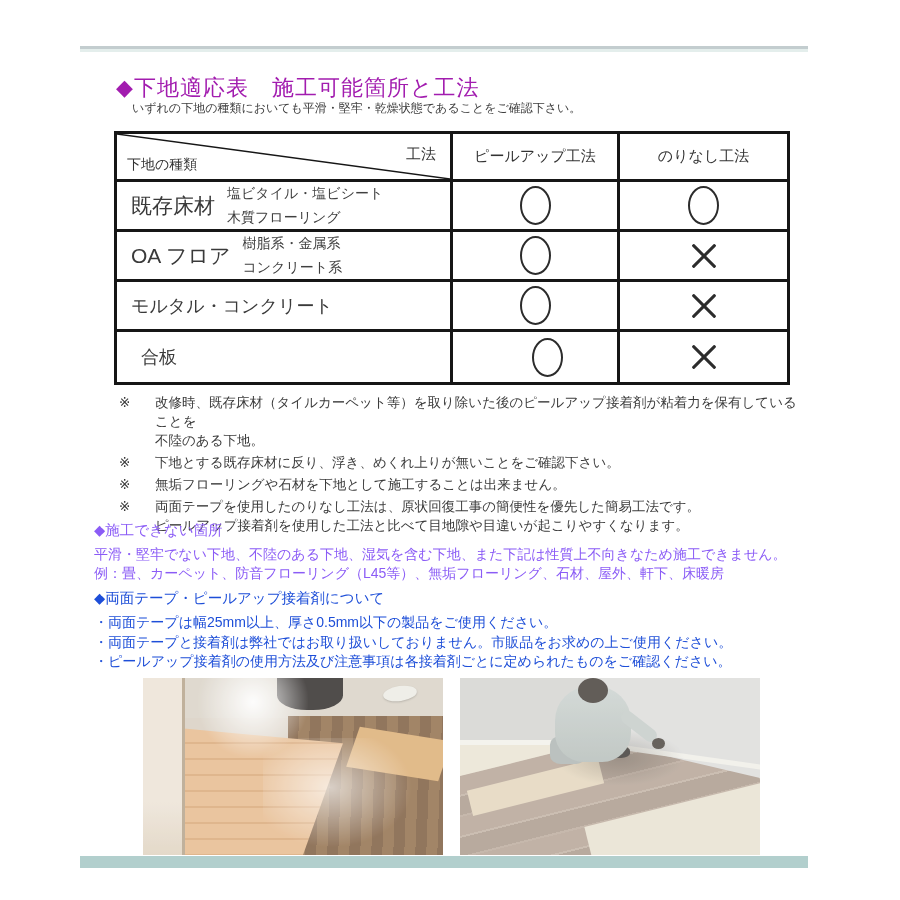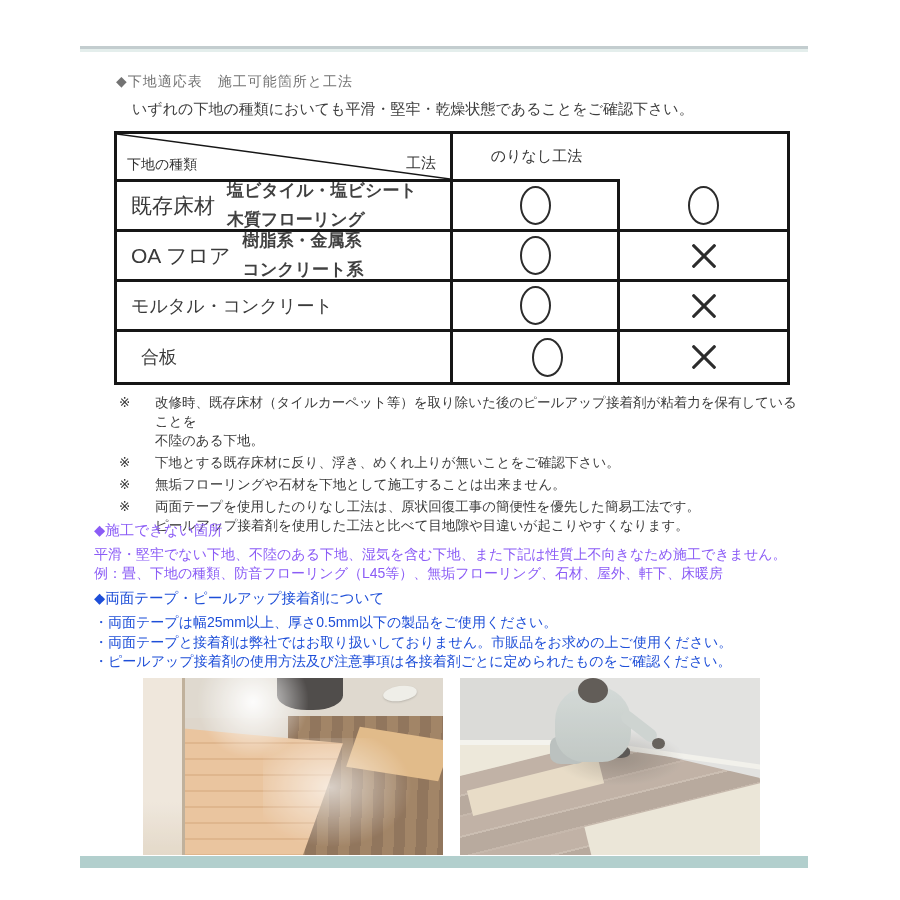--- a/index.html
+++ b/index.html
@@ -5,39 +5,39 @@
   * { margin:0; padding:0; box-sizing:border-box; }
   body { background:#fff; font-family:"Liberation Sans","DejaVu Sans",sans-serif; }
   .page { position:relative; width:900px; height:900px; background:#ffffff; color:#3b3b3b; overflow:hidden; }
 
   
   .bar-top { position:absolute; left:80px; top:46px; width:728px; height:6px;
              background:linear-gradient(#c3cdcf 0 55%, #e4eeec 55% 100%); }
   .bar-bottom { position:absolute; left:80px; top:856px; width:728px; height:12px; background:#b2cfcd; }
 
   
-  .title { position:absolute; left:116px; top:73px; font-size:14px; letter-spacing:1px; color:#737373; }
-  .subtitle { position:absolute; left:132px; top:100px; font-size:15px; color:#3d3d3d; }
+  .title { position:absolute; left:116px; top:73px; font-size:22px; letter-spacing:1px; color:#a21caf; }
+  .subtitle { position:absolute; left:132px; top:100px; font-size:12px; color:#3d3d3d; }
 
   
   .spec-table { position:absolute; left:114px; top:131px; width:676px; border:3px solid #161616; background:#fff; }
   .trow { display:grid; grid-template-columns:336px 167px 167px; }
   .tcell { border-right:3px solid #161616; border-bottom:3px solid #161616; background:#fff; }
   .trow .tcell:last-child { border-right:none;text-align:center; }
   .trow:last-child .tcell { border-bottom:none;padding-left:24px; }
   .thead-corner { position:relative; height:48px; }
   .thead-corner svg { position:absolute; inset:0; width:100%; height:100%; }
-  .corner-top-right { position:absolute; right:14px; top:20px; font-size:15px; color:#333; }
+  .corner-top-right { position:absolute; right:14px; top:11px; font-size:15px; color:#333; }
   .corner-bottom-left { position:absolute; left:10px; bottom:5px; font-size:14px; color:#333; }
   .thead-col { display:flex; align-items:center; justify-content:center; font-size:15px; color:#333; height:48px; }
   .tcell-label { display:flex; align-items:center; padding-left:14px; height:50px; gap:12px; }
   .row-main { color:#3a3a3a; white-space:nowrap; }
   .row-main-lg { font-size:21px; }
   .row-main-md { font-size:18px; }
-  .row-sub { font-size:17px; line-height:1.65; color:#404040;font-weight:bold; }
+  .row-sub { font-size:14px; line-height:1.65; color:#404040; }
   .row-sub span { display:block; }
   .tcell-mark { display:flex; align-items:center; justify-content:center; height:50px; }
   .mark-circle::before { content:''; display:block; width:27px; height:35px;
                          border:2px solid #2c2c2c; border-radius:50%; }
   .mark-cross { position:relative; }
   .mark-cross::before, .mark-cross::after { content:''; position:absolute; left:50%; top:50%;
        width:32px; height:3px; background:#2c2c2c; border-radius:1px; }
   .mark-cross::before { transform:translate(-50%,-50%) rotate(45deg); }
   .mark-cross::after  { transform:translate(-50%,-50%) rotate(-45deg); }
 
@@ -121,20 +121,21 @@
 
   <div class="spec-table">
     <div class="trow">
       <div class="tcell thead-corner">
         <svg preserveAspectRatio="none" viewBox="0 0 100 100">
           <line x1="0" y1="0" x2="100" y2="100" stroke="#161616" stroke-width="1.4" vector-effect="non-scaling-stroke"></line>
         </svg>
         <span class="corner-top-right">工法</span>
         <span class="corner-bottom-left">下地の種類</span>
       </div>
+      <div class="tcell thead-col">ピールアップ工法</div>
       <div class="tcell thead-col">のりなし工法</div>
     </div>
 
     <div class="trow">
       <div class="tcell tcell-label">
         <span class="row-main row-main-lg">既存床材</span>
         <span class="row-sub">
           <span>塩ビタイル・塩ビシート</span>
           <span>木質フローリング</span>
         </span>
@@ -199,21 +200,21 @@
       <span class="note-text">
         <span>両面テープを使用したのりなし工法は、原状回復工事の簡便性を優先した簡易工法です。</span>
         <span class="note-line2">ピールアップ接着剤を使用した工法と比べて目地隙や目違いが起こりやすくなります。</span>
       </span>
     </div>
   </div>
 
   <div class="section-cannot">
     <div class="section-heading">◆施工できない箇所</div>
     <div class="section-line">平滑・堅牢でない下地、不陸のある下地、湿気を含む下地、また下記は性質上不向きなため施工できません。</div>
-    <div class="section-line">例：畳、下地の種類、防音フローリング（L45等）、無垢フローリング、石材、屋外、軒下、床暖房</div>
+    <div class="section-line">例：畳、カーペット、防音フローリング（L45等）、無垢フローリング、石材、屋外、軒下、床暖房</div>
   </div>
 
   <div class="section-tape">
     <div class="section-heading">◆両面テープ・ピールアップ接着剤について</div>
     <div class="section-bullet">・両面テープは幅25mm以上、厚さ0.5mm以下の製品をご使用ください。</div>
     <div class="section-bullet">・両面テープと接着剤は弊社ではお取り扱いしておりません。市販品をお求めの上ご使用ください。</div>
     <div class="section-bullet">・ピールアップ接着剤の使用方法及び注意事項は各接着剤ごとに定められたものをご確認ください。</div>
   </div>
 
   <figure class="photo photo-left">

